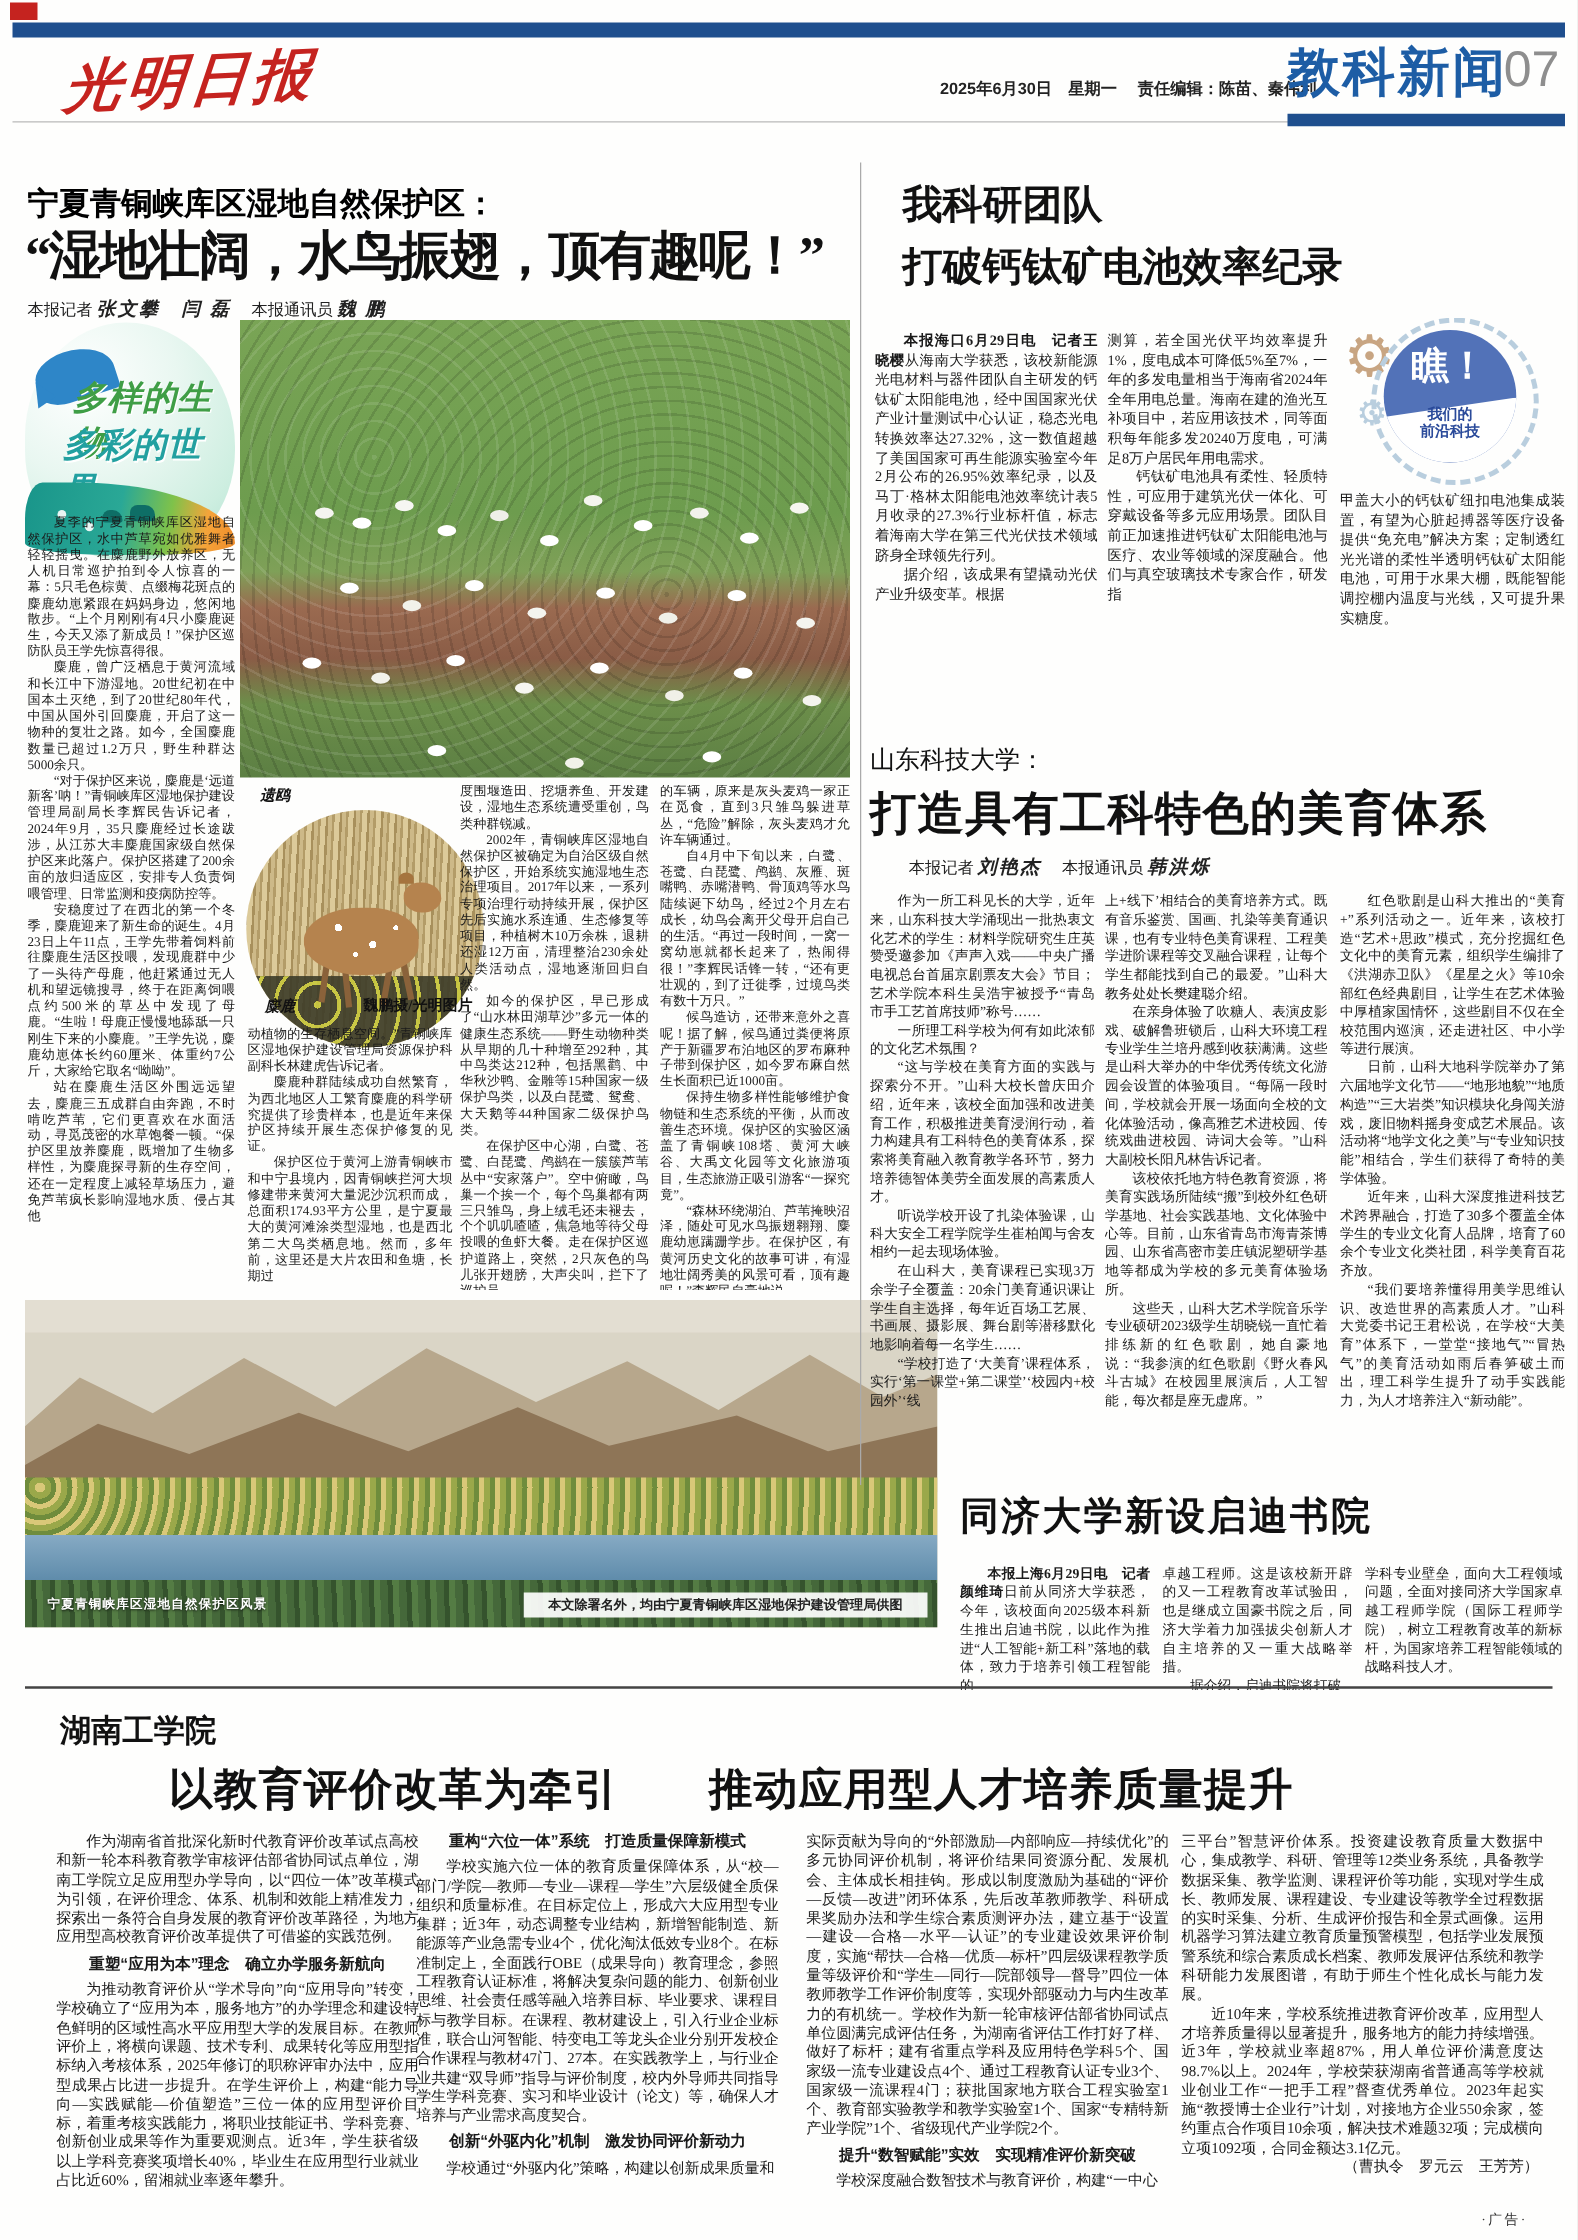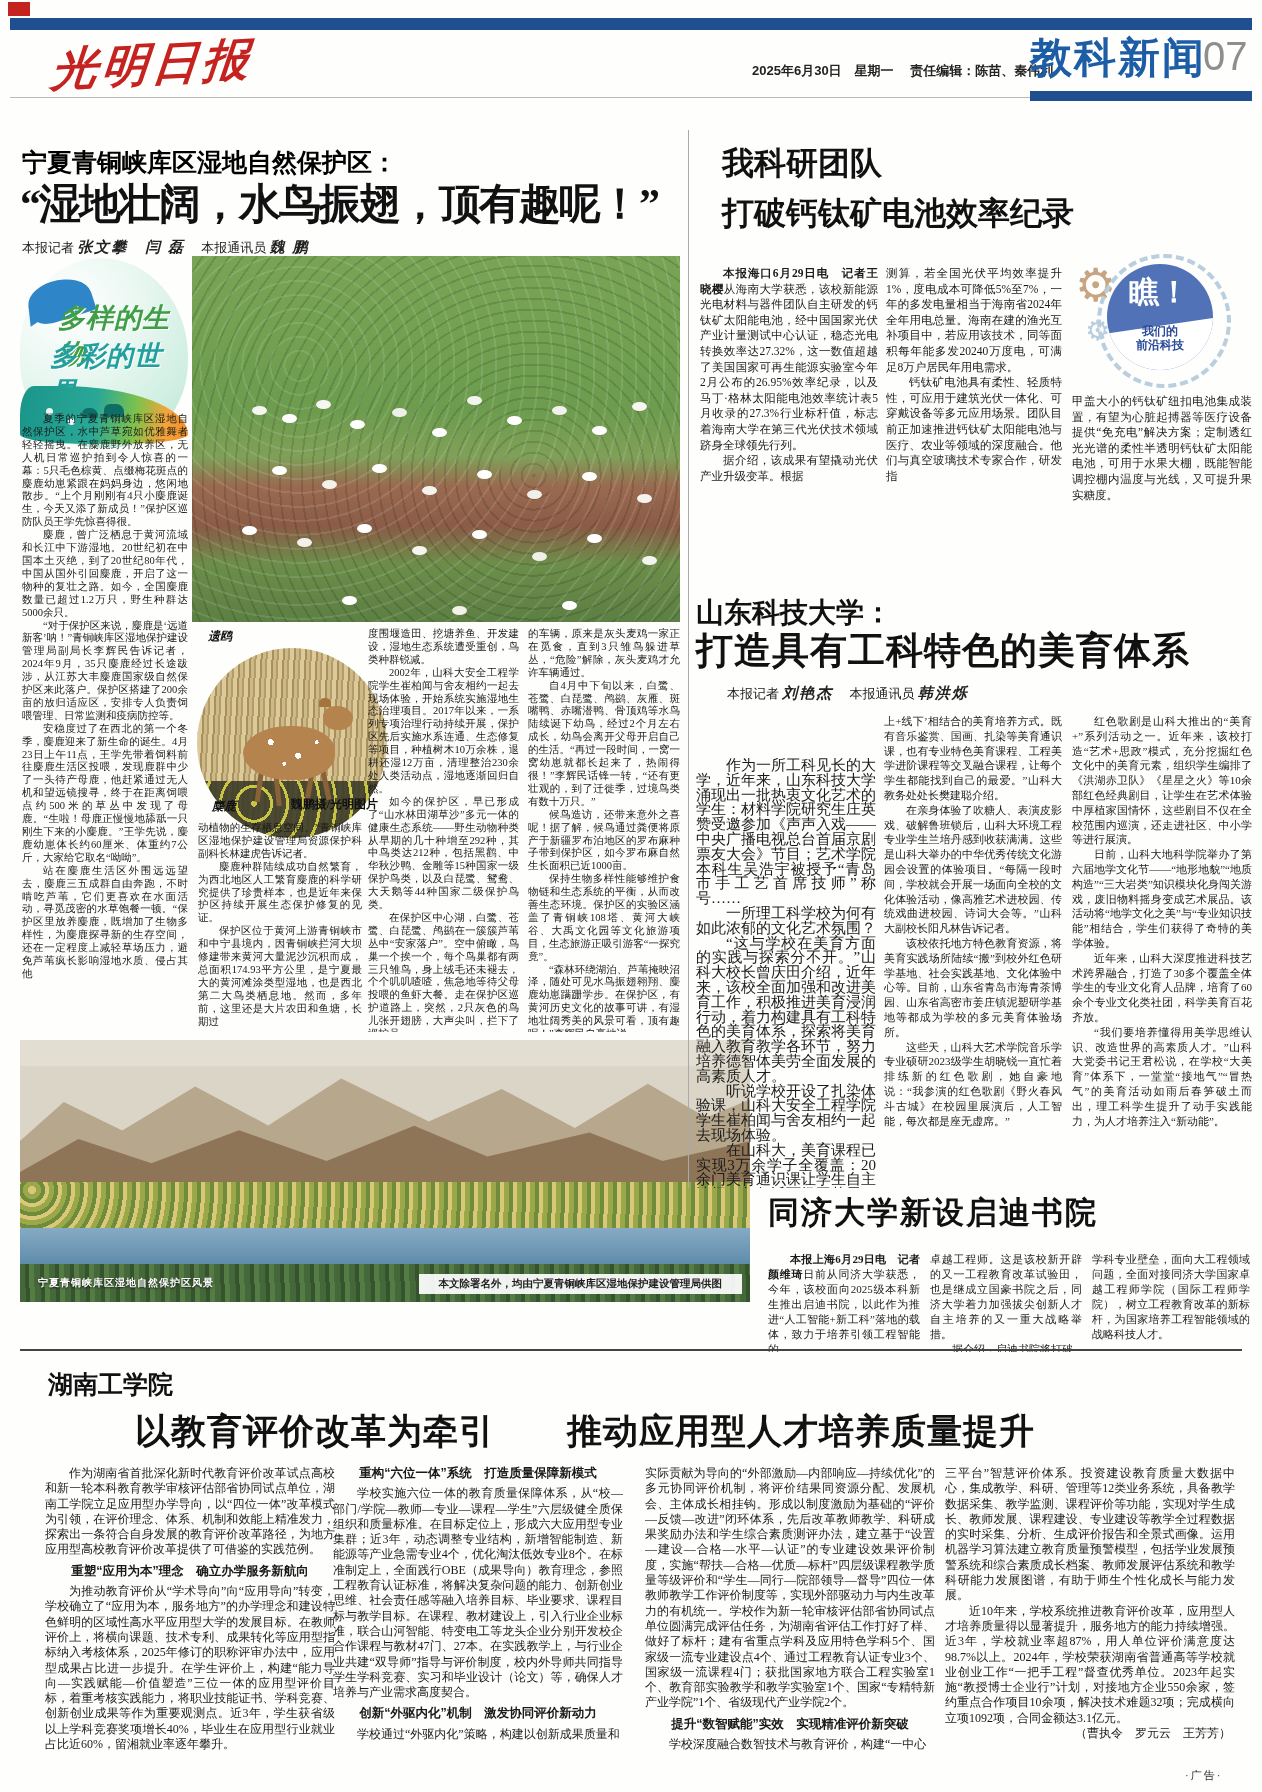--- a/index.html
+++ b/index.html
@@ -95,21 +95,21 @@
   .frontier-badge{left:1075px;top:252px;width:178px;height:136px;}
   .gear-icon{position:absolute;font-family:"DejaVu Sans",sans-serif;color:#c8a582;}
   .fb-ring{position:absolute;left:22px;top:2px;width:126px;height:126px;border-radius:50%;
       border:4px dashed #b9cede;}
   .fb-circle{position:absolute;left:32px;top:12px;width:106px;height:106px;border-radius:50%;background:#5272b8;overflow:hidden;}
   .fb-wedge{position:absolute;left:0;top:54px;width:106px;height:52px;background:#fff;
       clip-path:polygon(0 30%,100% 0,100% 100%,0 100%);}
   .fb-qiao{position:absolute;left:22px;top:8px;color:#fff;font-size:30px;font-weight:bold;}
   .fb-sub{position:absolute;left:0;top:60px;width:106px;text-align:center;color:#2a4a9a;font-weight:bold;
       font-size:12px;line-height:14px;}
-  .mid-kicker{font-size:28px;font-weight:bold;}
+  .mid-kicker{font-size:20px;font-weight:normal;}
   .meiyu-headline{font-size:37px;font-weight:bold;letter-spacing:1px;}
   .tongji-headline{font-size:31px;font-weight:bold;letter-spacing:2px;}
   
   .bottom-rule{left:20px;top:1349px;width:1222px;height:2px;background:#444;}
   .hunan-label{left:48px;top:1368px;font-size:25px;font-weight:bold;}
   .hunan-headline{left:80px;top:1408px;width:1010px;text-align:center;font-size:35px;font-weight:bold;letter-spacing:1px;}
   .h-col{font-size:12px;line-height:15.3px;}
   .h-col .sub{font-weight:bold;text-align:center;text-indent:0;margin:6px 0 5px 0;font-size:12.5px;
       font-family:"Liberation Sans",sans-serif;}
   .authors{text-align:right;text-indent:0 !important;padding-right:4px;}
@@ -182,21 +182,21 @@
     <p>安稳度过了在西北的第一个冬季，麋鹿迎来了新生命的诞生。4月23日上午11点，王学先带着饲料前往麋鹿生活区投喂，发现鹿群中少了一头待产母鹿，他赶紧通过无人机和望远镜搜寻，终于在距离饲喂点约500米的草丛中发现了母鹿。“生啦！母鹿正慢慢地舔舐一只刚生下来的小麋鹿。”王学先说，麋鹿幼崽体长约60厘米、体重约7公斤，大家给它取名“呦呦”。</p>
     <p>站在麋鹿生活区外围远远望去，麋鹿三五成群自由奔跑，不时啃吃芦苇，它们更喜欢在水面活动，寻觅茂密的水草饱餐一顿。“保护区里放养麋鹿，既增加了生物多样性，为麋鹿探寻新的生存空间，还在一定程度上减轻草场压力，避免芦苇疯长影响湿地水质、侵占其他</p>
   </div>
   <div class="abs textcol w-col" style="left:198px;top:822px;width:164px;height:210px;">
     <p class="ni">动植物的生存栖息空间。”青铜峡库区湿地保护建设管理局资源保护科副科长林建虎告诉记者。</p>
     <p>麋鹿种群陆续成功自然繁育，为西北地区人工繁育麋鹿的科学研究提供了珍贵样本，也是近年来保护区持续开展生态保护修复的见证。</p>
     <p>保护区位于黄河上游青铜峡市和中宁县境内，因青铜峡拦河大坝修建带来黄河大量泥沙沉积而成，总面积174.93平方公里，是宁夏最大的黄河滩涂类型湿地，也是西北第二大鸟类栖息地。然而，多年前，这里还是大片农田和鱼塘，长期过</p>
   </div>
   <div class="abs textcol w-col" style="left:368px;top:628px;width:151px;height:404px;">
     <p class="ni">度围堰造田、挖塘养鱼、开发建设，湿地生态系统遭受重创，鸟类种群锐减。</p>
-    <p>2002年，山科大安全工程学院学生崔柏闻与舍友相约一起去现场体验，开始系统实施湿地生态治理项目。2017年以来，一系列专项治理行动持续开展，保护区先后实施水系连通、生态修复等项目，种植树木10万余株，退耕还湿12万亩，清理整治230余处人类活动点，湿地逐渐回归自然。</p>
+    <p>2002年，青铜峡库区湿地自然保护区被确定为自治区级自然保护区，开始系统实施湿地生态治理项目。2017年以来，一系列专项治理行动持续开展，保护区先后实施水系连通、生态修复等项目，种植树木10万余株，退耕还湿12万亩，清理整治230余处人类活动点，湿地逐渐回归自然。</p>
     <p>如今的保护区，早已形成了“山水林田湖草沙”多元一体的健康生态系统——野生动物种类从早期的几十种增至292种，其中鸟类达212种，包括黑鹳、中华秋沙鸭、金雕等15种国家一级保护鸟类，以及白琵鹭、鸳鸯、大天鹅等44种国家二级保护鸟类。</p>
     <p>在保护区中心湖，白鹭、苍鹭、白琵鹭、鸬鹚在一簇簇芦苇丛中“安家落户”。空中俯瞰，鸟巢一个挨一个，每个鸟巢都有两三只雏鸟，身上绒毛还未褪去，个个叽叽喳喳，焦急地等待父母投喂的鱼虾大餐。走在保护区巡护道路上，突然，2只灰色的鸟儿张开翅膀，大声尖叫，拦下了巡护员</p>
   </div>
   <div class="abs textcol w-col" style="left:528px;top:628px;width:152px;height:404px;">
     <p class="ni">的车辆，原来是灰头麦鸡一家正在觅食，直到3只雏鸟躲进草丛，“危险”解除，灰头麦鸡才允许车辆通过。</p>
     <p>自4月中下旬以来，白鹭、苍鹭、白琵鹭、鸬鹚、灰雁、斑嘴鸭、赤嘴潜鸭、骨顶鸡等水鸟陆续诞下幼鸟，经过2个月左右成长，幼鸟会离开父母开启自己的生活。“再过一段时间，一窝一窝幼崽就都长起来了，热闹得很！”李辉民话锋一转，“还有更壮观的，到了迁徙季，过境鸟类有数十万只。”</p>
     <p>候鸟造访，还带来意外之喜呢！据了解，候鸟通过粪便将原产于新疆罗布泊地区的罗布麻种子带到保护区，如今罗布麻自然生长面积已近1000亩。</p>
     <p>保持生物多样性能够维护食物链和生态系统的平衡，从而改善生态环境。保护区的实验区涵盖了青铜峡108塔、黄河大峡谷、大禹文化园等文化旅游项目，生态旅游正吸引游客“一探究竟”。</p>
     <p>“森林环绕湖泊、芦苇掩映沼泽，随处可见水鸟振翅翱翔、麋鹿幼崽蹒跚学步。在保护区，有黄河历史文化的故事可讲，有湿地壮阔秀美的风景可看，顶有趣呢！”李辉民自豪地说。</p>
   </div>
@@ -243,21 +243,21 @@
   </div>
 
   <div class="abs mid-kicker sans" style="left:696px;top:594px;">山东科技大学：</div>
   <div class="abs meiyu-headline serif" style="left:696px;top:626px;">打造具有工科特色的美育体系</div>
   <div class="abs byline" style="left:727px;top:684px;">
     <span>本报记者</span>
     <b>刘艳杰</b>　
     <span>本报通讯员</span>
     <b>韩洪烁</b>
   </div>
-  <div class="abs textcol" style="left:696px;top:714px;width:180px;height:430px;font-size:15px;line-height:14.8px;margin-top:44px;">
+  <div class="abs textcol" style="left:696px;top:714px;width:180px;height:430px;font-size:11px;line-height:14.8px;">
     <p>作为一所工科见长的大学，近年来，山东科技大学涌现出一批热衷文化艺术的学生：材料学院研究生庄英赞受邀参加《声声入戏——中央广播电视总台首届京剧票友大会》节目；艺术学院本科生吴浩宇被授予“青岛市手工艺首席技师”称号……</p>
     <p>一所理工科学校为何有如此浓郁的文化艺术氛围？</p>
     <p>“这与学校在美育方面的实践与探索分不开。”山科大校长曾庆田介绍，近年来，该校全面加强和改进美育工作，积极推进美育浸润行动，着力构建具有工科特色的美育体系，探索将美育融入教育教学各环节，努力培养德智体美劳全面发展的高素质人才。</p>
     <p>听说学校开设了扎染体验课，山科大安全工程学院学生崔柏闻与舍友相约一起去现场体验。</p>
     <p>在山科大，美育课程已实现3万余学子全覆盖：20余门美育通识课让学生自主选择，每年近百场工艺展、书画展、摄影展、舞台剧等潜移默化地影响着每一名学生……</p>
     <p>“学校打造了‘大美育’课程体系，实行‘第一课堂+第二课堂’‘校园内+校园外’‘线</p>
   </div>
   <div class="abs textcol" style="left:884px;top:714px;width:178px;height:430px;font-size:11px;line-height:14.8px;">
     <p class="ni">上+线下’相结合的美育培养方式。既有音乐鉴赏、国画、扎染等美育通识课，也有专业特色美育课程、工程美学进阶课程等交叉融合课程，让每个学生都能找到自己的最爱。”山科大教务处处长樊建聪介绍。</p>
     <p>在亲身体验了吹糖人、表演皮影戏、破解鲁班锁后，山科大环境工程专业学生兰培丹感到收获满满。这些是山科大举办的中华优秀传统文化游园会设置的体验项目。“每隔一段时间，学校就会开展一场面向全校的文化体验活动，像高雅艺术进校园、传统戏曲进校园、诗词大会等。”山科大副校长阳凡林告诉记者。</p>

